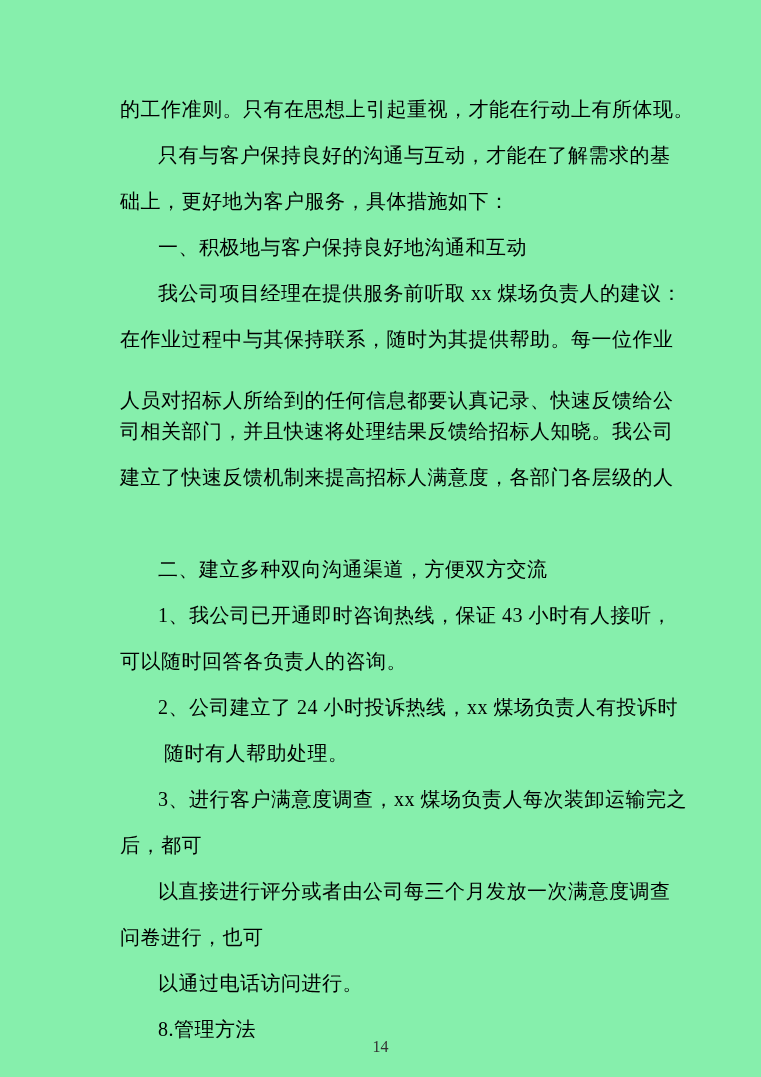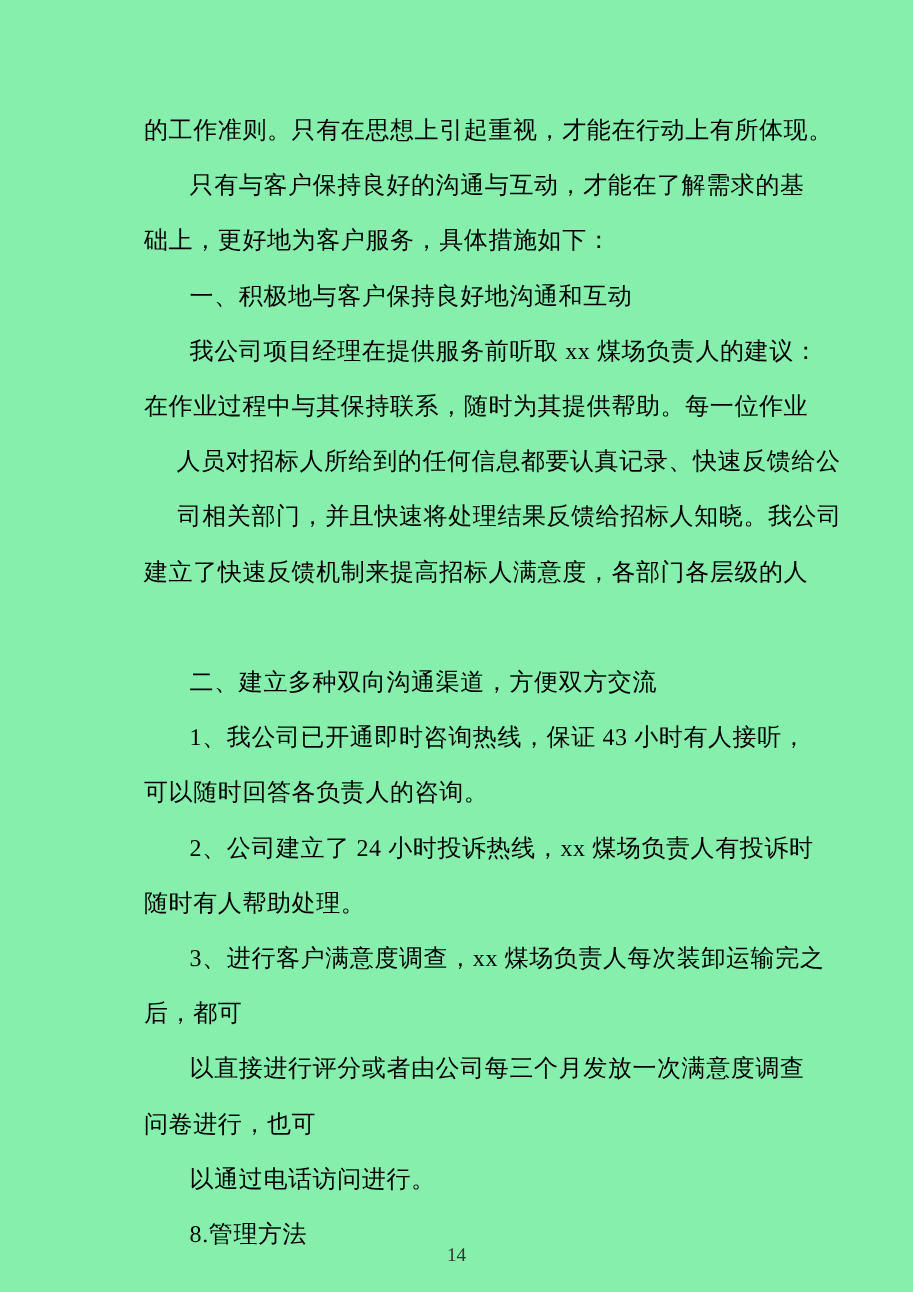--- a/index.html
+++ b/index.html
@@ -48,28 +48,28 @@
 </head>
 <body>
 
 <div class="page">
   <div class="line" style="top:97px;">的工作准则。只有在思想上引起重视，才能在行动上有所体现。</div>
   <div class="line indent" style="top:143px;">只有与客户保持良好的沟通与互动，才能在了解需求的基</div>
   <div class="line" style="top:189px;">础上，更好地为客户服务，具体措施如下：</div>
   <div class="line indent" style="top:235px;">一、积极地与客户保持良好地沟通和互动</div>
   <div class="line" style="top:327px;">在作业过程中与其保持联系，随时为其提供帮助。每一位作业</div>
   <div class="line indent" style="top:281px;">我公司项目经理在提供服务前听取 xx 煤场负责人的建议：</div>
-  <div class="line" style="top:373px;margin-left:27px;">人员对招标人所给到的任何信息都要认真记录、快速反馈给公</div>
-  <div class="line" style="top:419px;margin-left:28px;">司相关部门，并且快速将处理结果反馈给招标人知晓。我公司</div>
+  <div class="line" style="top:388px;">人员对招标人所给到的任何信息都要认真记录、快速反馈给公</div>
+  <div class="line" style="top:419px;">司相关部门，并且快速将处理结果反馈给招标人知晓。我公司</div>
   <div class="line" style="top:465px;">建立了快速反馈机制来提高招标人满意度，各部门各层级的人</div>
   <div class="line indent" style="top:557px;">二、建立多种双向沟通渠道，方便双方交流</div>
   <div class="line indent" style="top:603px;">1、我公司已开通即时咨询热线，保证 43 小时有人接听，</div>
   <div class="line" style="top:649px;">可以随时回答各负责人的咨询。</div>
   <div class="line indent" style="top:695px;">2、公司建立了 24 小时投诉热线，xx 煤场负责人有投诉时</div>
-  <div class="line" style="top:741px;">随时有人帮助处理。</div>
+  <div class="line" style="top:741px;margin-left:44px;">随时有人帮助处理。</div>
   <div class="line indent" style="top:787px;">3、进行客户满意度调查，xx 煤场负责人每次装卸运输完之</div>
   <div class="line" style="top:833px;">后，都可</div>
   <div class="line indent" style="top:879px;">以直接进行评分或者由公司每三个月发放一次满意度调查</div>
   <div class="line" style="top:925px;">问卷进行，也可</div>
   <div class="line indent" style="top:971px;">以通过电话访问进行。</div>
   <div class="line indent" style="top:1017px;">8.管理方法</div>
 
   <div class="page-number">14</div>
 </div>
 

